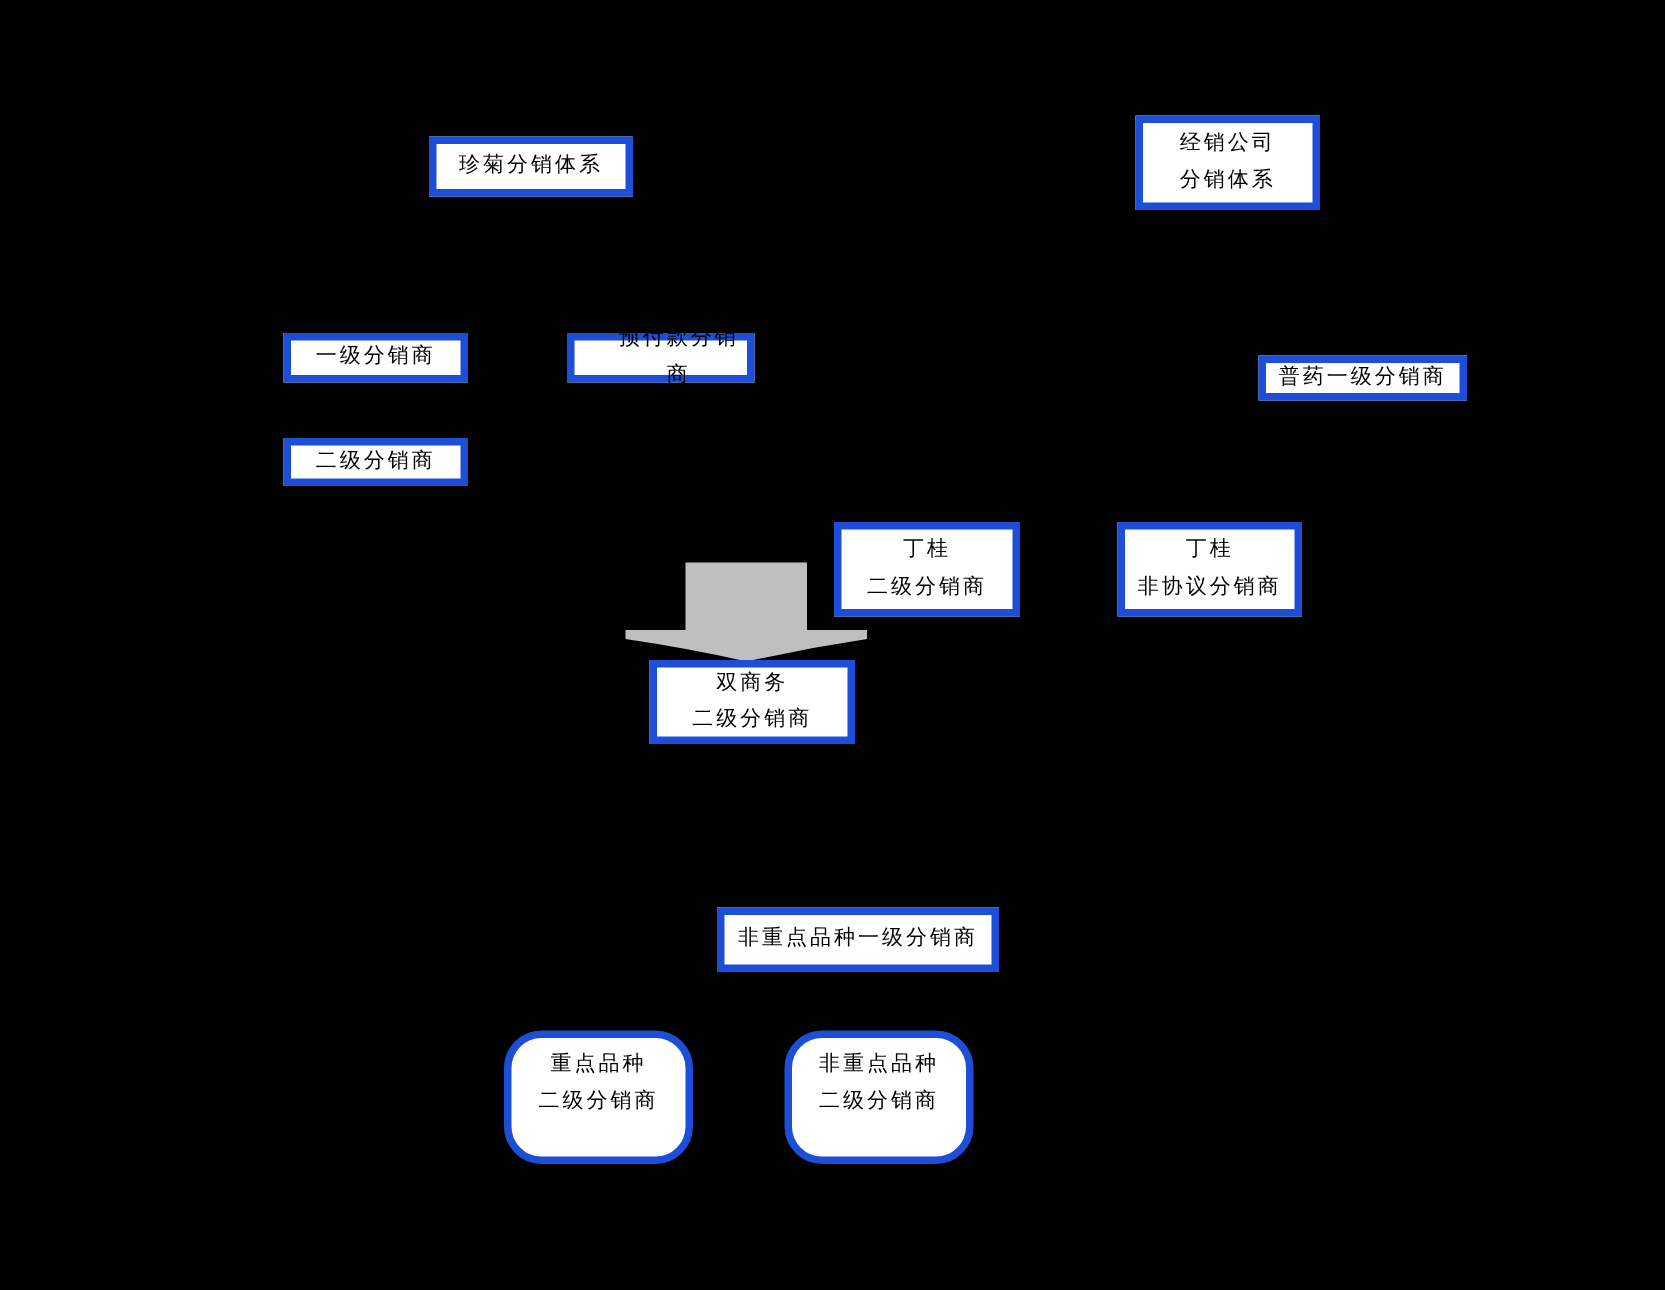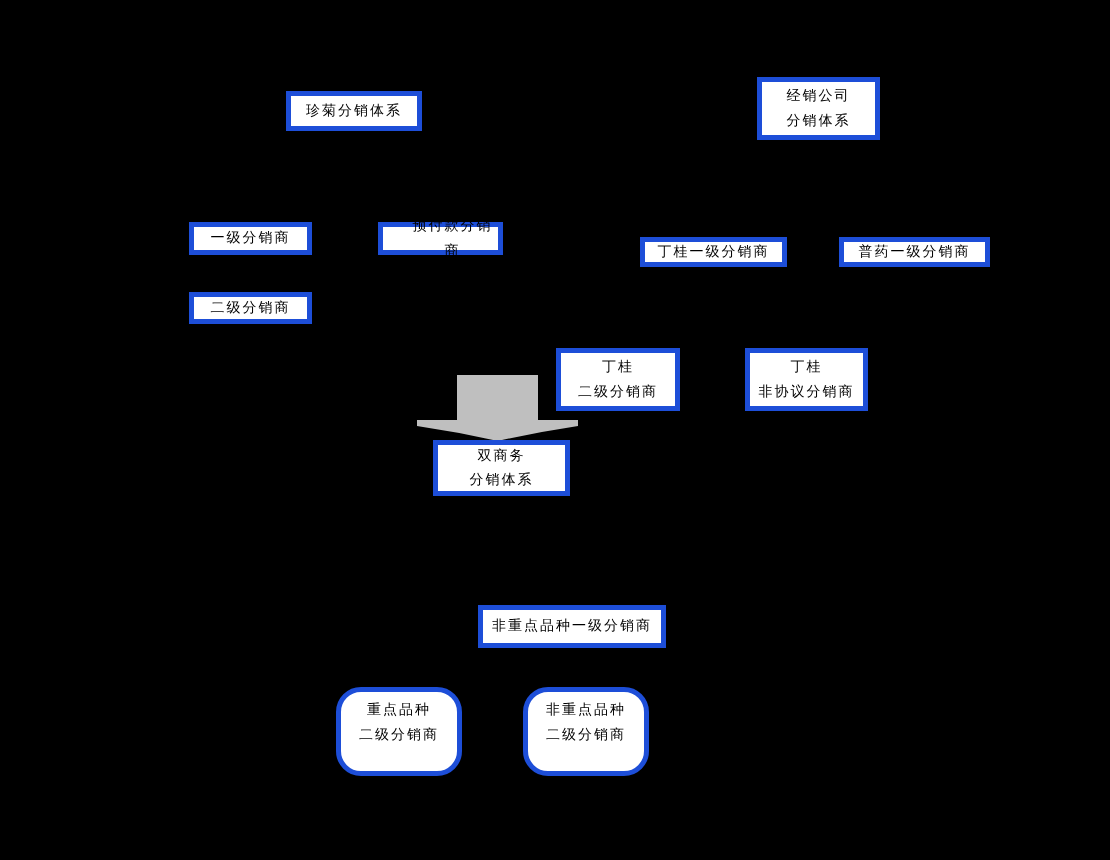--- a/index.html
+++ b/index.html
@@ -34,21 +34,21 @@
     align-items: flex-start;
     padding-top: 6px;
     border-radius: 25px;
   }
   
   #n-zhenju            { left: 286px; top:  91px; width: 136px; height: 40px; }
   #n-jingxiao          { left: 757px; top:  77px; width: 123px; height: 63px; }
   #n-yiji              { left: 189px; top: 222px; width: 123px; height: 33px; }
   #n-yufukuan          { left: 378px; top: 222px; width: 125px; height: 33px; padding-left: 24px; }
   #n-dinggui-yiji      { left: 640px; top: 237px; width: 147px; height: 30px; }
-  #n-puyao-yiji        { left: 839px; top: 237px; width: 151px; height: 30px; }
+  #n-puyao-yiji        { left: 839px; top: 237px; width: 139px; height: 30px; }
   #n-erji              { left: 189px; top: 292px; width: 123px; height: 32px; }
   #n-dinggui-erji      { left: 556px; top: 348px; width: 124px; height: 63px; }
   #n-dinggui-feixieyi  { left: 745px; top: 348px; width: 123px; height: 63px; }
   #n-shuangshangwu     { left: 433px; top: 440px; width: 137px; height: 56px; }
   #n-zhongdian-yiji    { left: 305px; top: 610px; width: 188px; height: 42px; }
   #n-feizhongdian-yiji { left: 478px; top: 605px; width: 188px; height: 43px; }
   #n-zhongdian-erji    { left: 336px; top: 687px; width: 126px; height: 89px; }
   #n-feizhongdian-erji { left: 523px; top: 687px; width: 126px; height: 89px; text-align: center; }
   .arrow-layer {
     position: absolute;
@@ -69,34 +69,33 @@
 
   <div class="node" id="n-zhenju">珍菊分销体系</div>
 
   <div class="node" id="n-jingxiao">经销公司
 分销体系</div>
 
   <div class="node" id="n-yiji">一级分销商</div>
 
   <div class="node" id="n-yufukuan">预付款分销商</div>
 
-  <div class="node" id="n-dinggui-yiji">丁桂一级分销商</div>
 
   <div class="node" id="n-puyao-yiji">普药一级分销商</div>
 
   <div class="node" id="n-erji">二级分销商</div>
 
   <div class="node" id="n-dinggui-erji">丁桂
 二级分销商</div>
 
   <div class="node" id="n-dinggui-feixieyi">丁桂
 非协议分销商</div>
 
   <div class="node" id="n-shuangshangwu">双商务
-分销体系</div>
+二级分销商</div>
 
 
   <div class="node" id="n-feizhongdian-yiji">非重点品种一级分销商</div>
 
   <div class="node top-align" id="n-zhongdian-erji">重点品种
 二级分销商</div>
 
   <div class="node top-align" id="n-feizhongdian-erji">非重点品种
 二级分销商</div>
 

